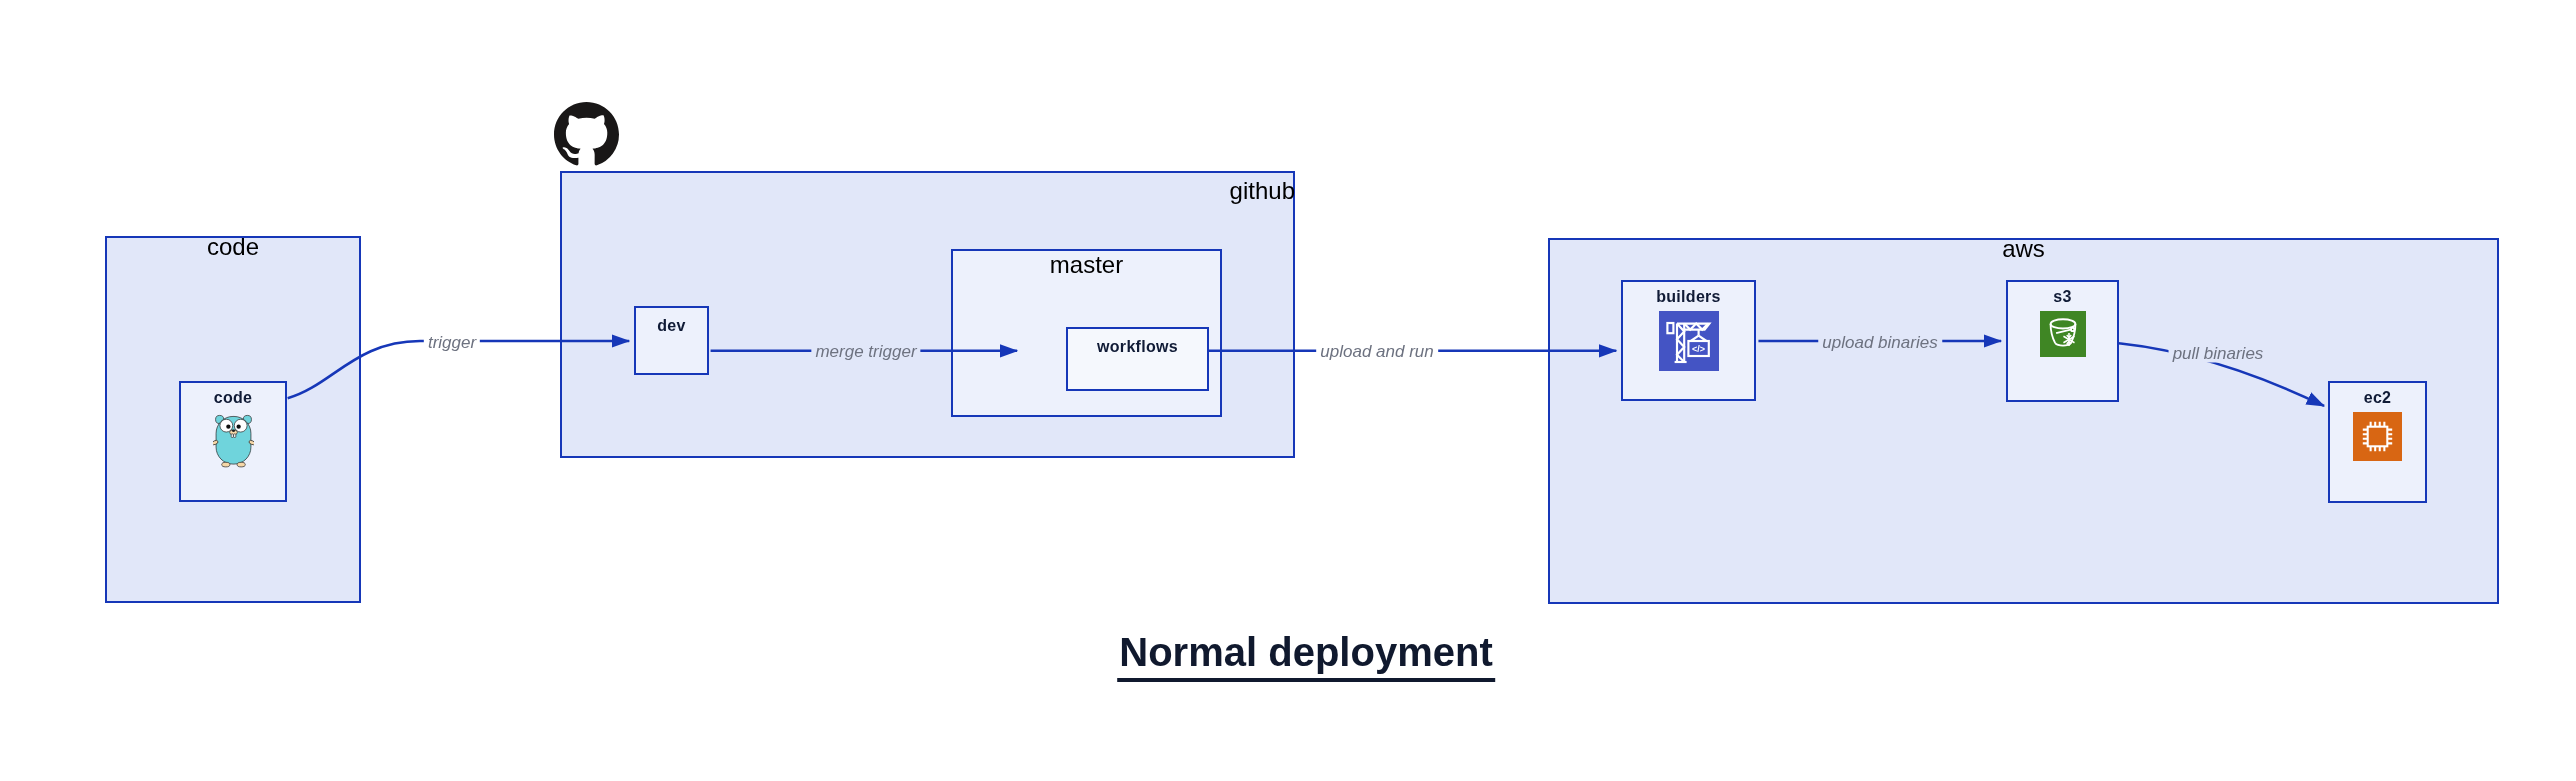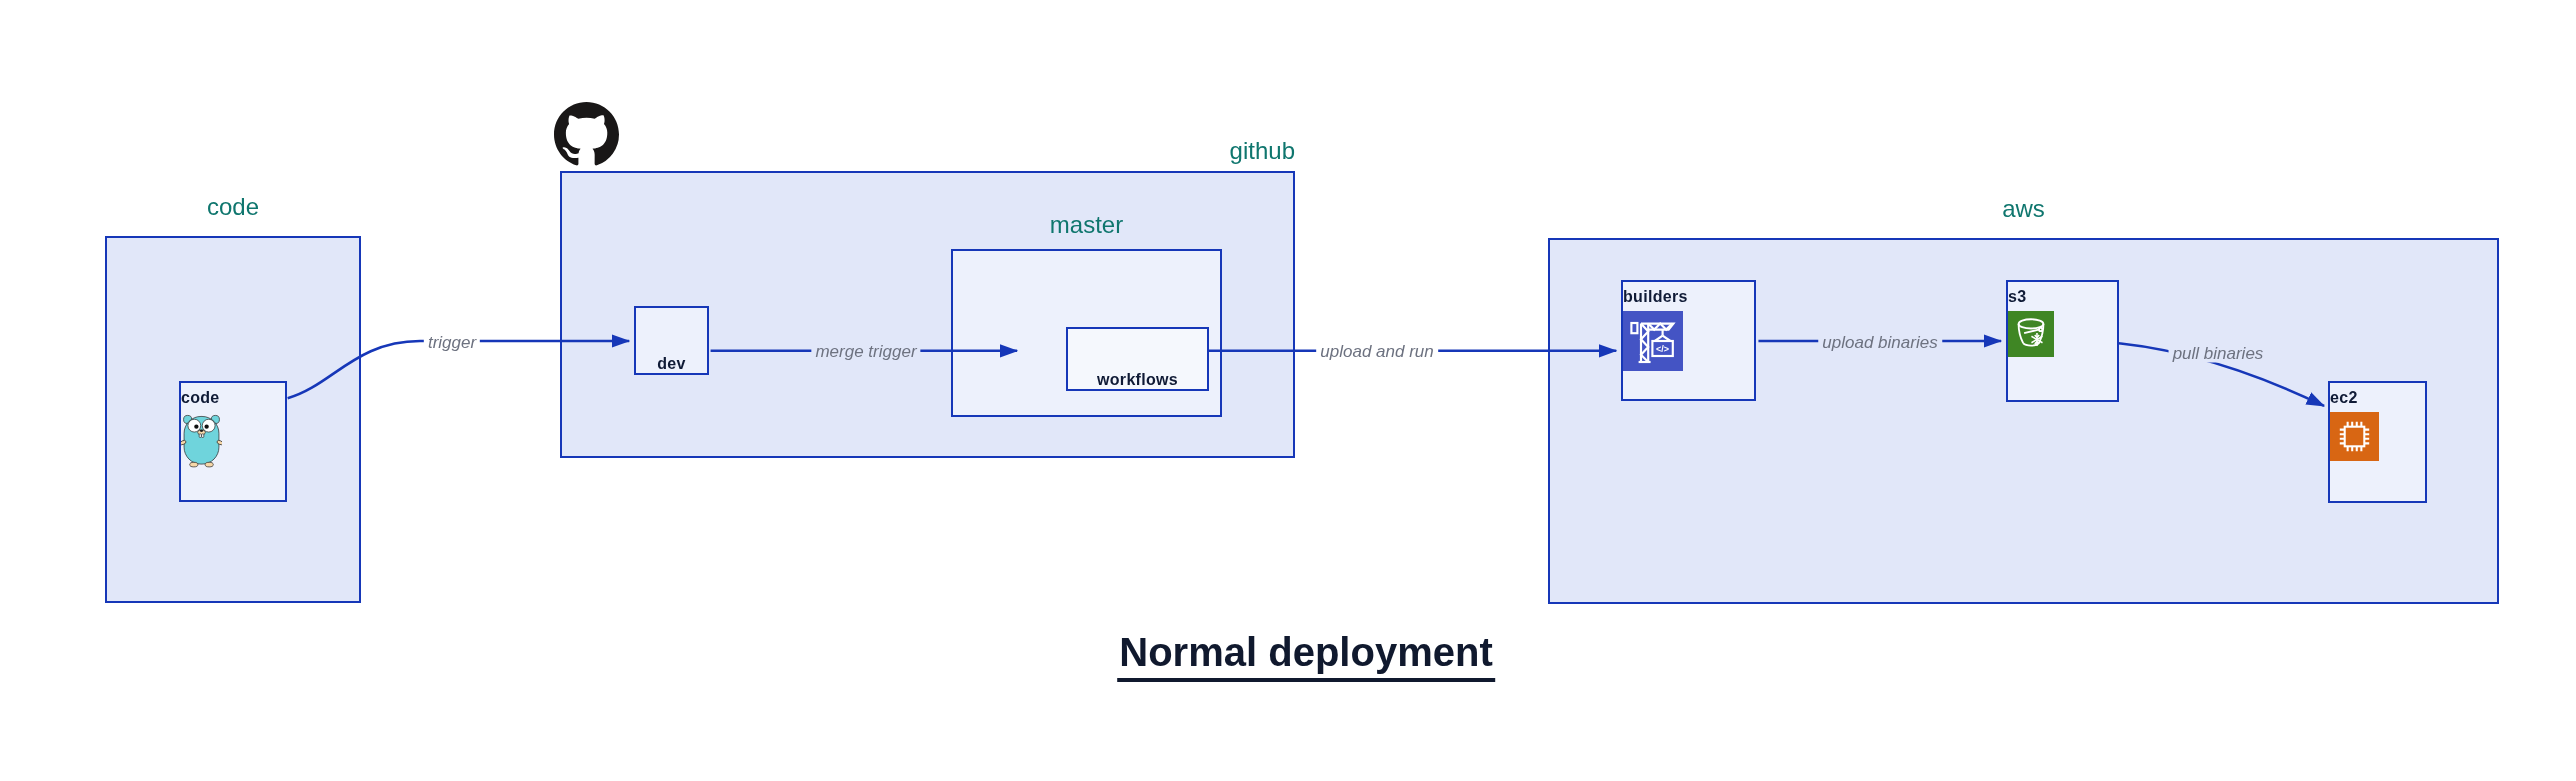--- a/index.html
+++ b/index.html
@@ -14,27 +14,27 @@
   html,body{background:#ffffff}
   body{
     width:2604px;height:781px;position:relative;overflow:hidden;
     font-family:"Liberation Sans", sans-serif;color:var(--ink);
   }
   .box{position:absolute;border:2.6px solid var(--blue)}
   .lvl1{background:var(--fill1)}
   .lvl2{background:var(--fill2);border-width:2.1px}
   .lvl3{background:var(--fill3);border-width:2.1px}
 
-  .node{display:flex;flex-direction:column;padding-top:6.2px;gap:5.2px}
-  .node-center{display:flex;align-items:center;justify-content:flex-end;padding-top:16px}
+  .node{display:flex;flex-direction:column;align-items:center;padding-top:6.2px;gap:5.2px}
+  .node-center{display:flex;align-items:center;justify-content:flex-start;padding-top:9px}
   .node-label{font-size:16px;font-weight:700;color:var(--ink);letter-spacing:0.3px}
 
   .container-label{
-    position:absolute;font-size:24px;color:#0f766e;text-align:center;
-    line-height:1.1;white-space:nowrap;
+    position:absolute;font-size:24px;color:#000000;text-align:center;
+    line-height:1.1;white-space:nowrap;margin-top:40px;
   }
 
   .edge-label{
     position:absolute;transform:translate(-50%,-50%);
     font-size:17px;font-style:italic;font-weight:500;color:var(--edge);
     padding:1px 4.1px;white-space:nowrap;line-height:1;
   }
   .bg-white{background:#ffffff}
   .bg-fill1{background:var(--fill1)}
 

